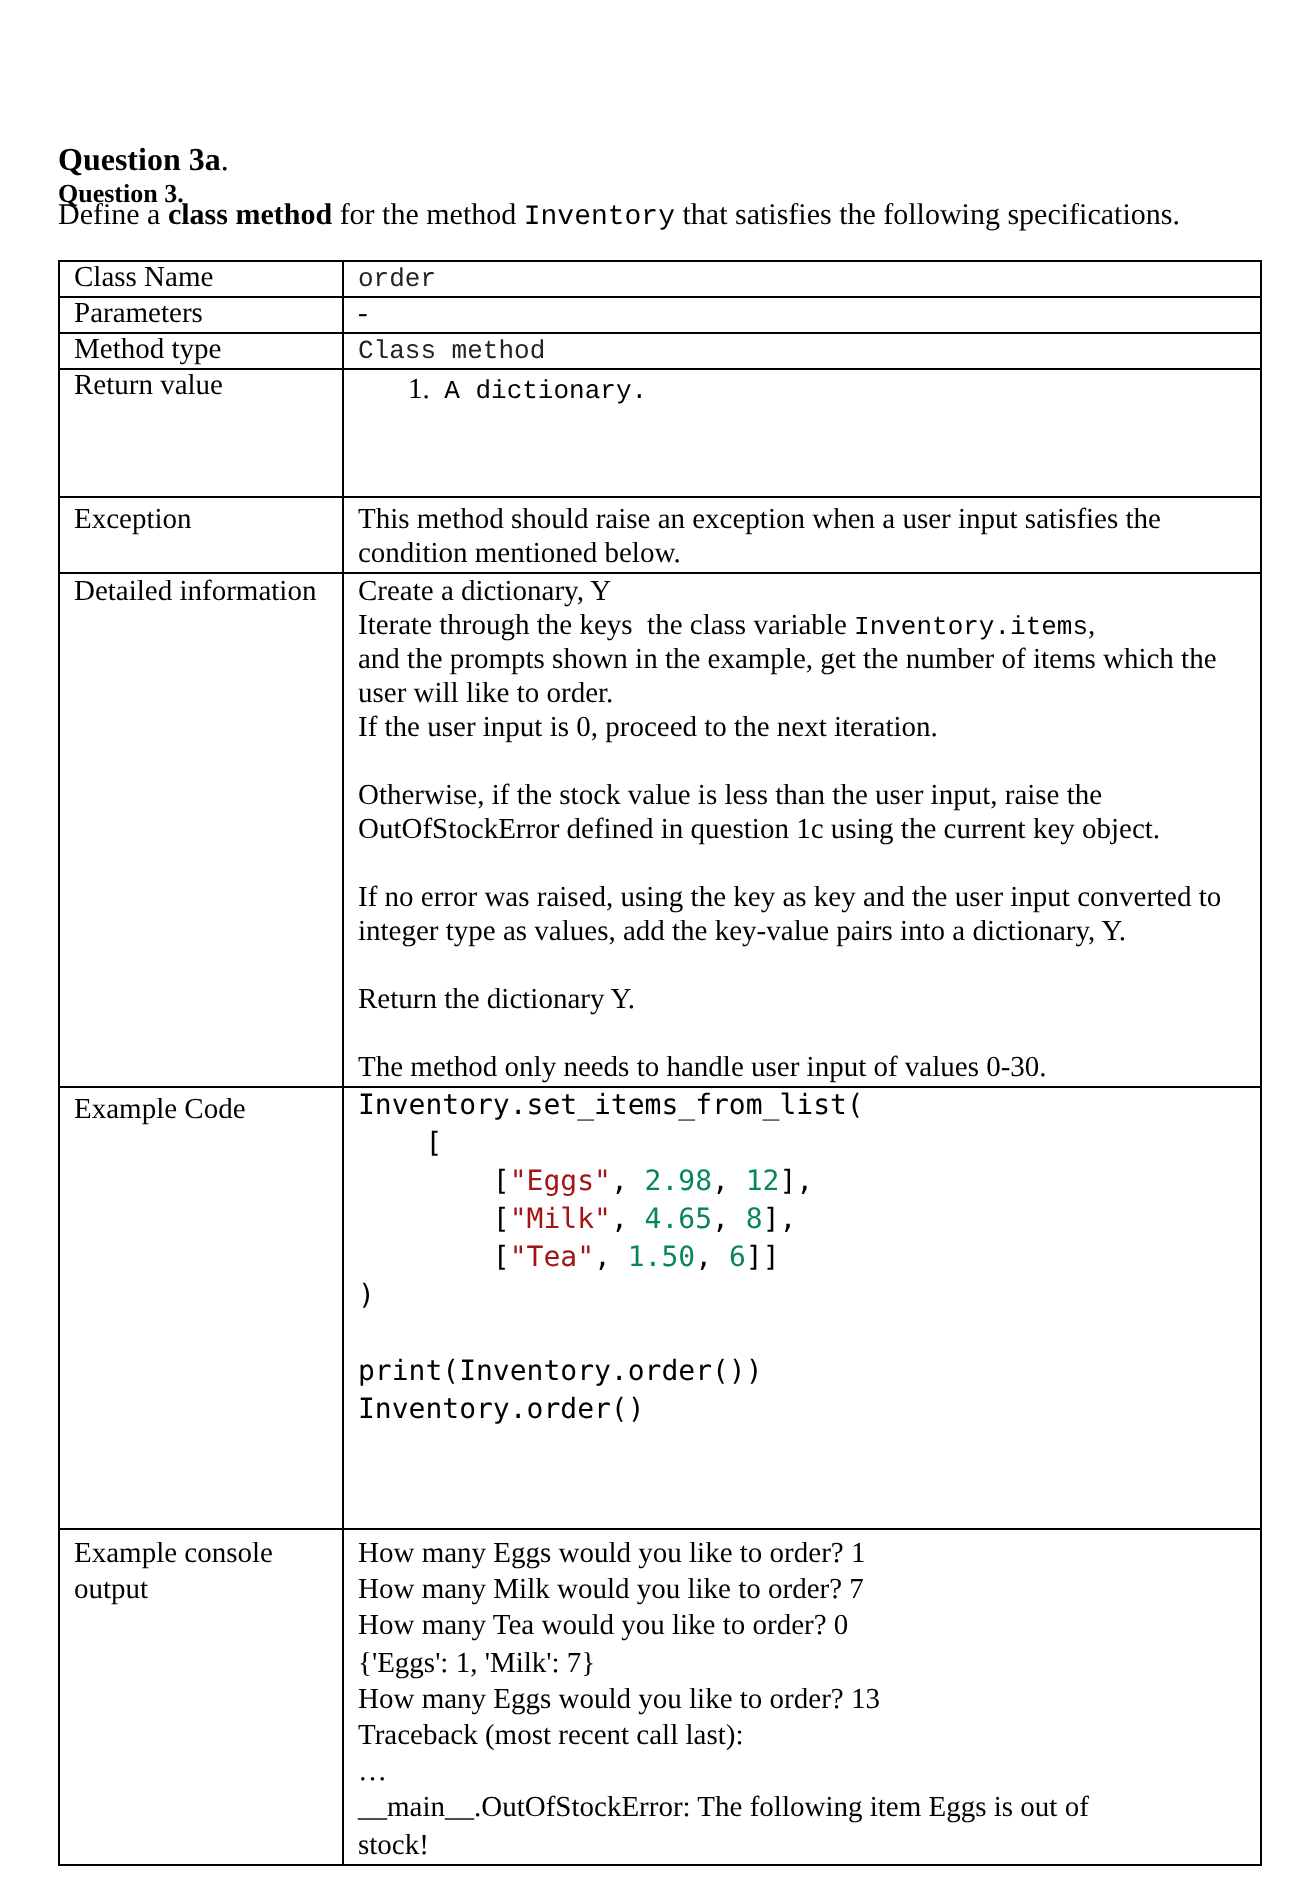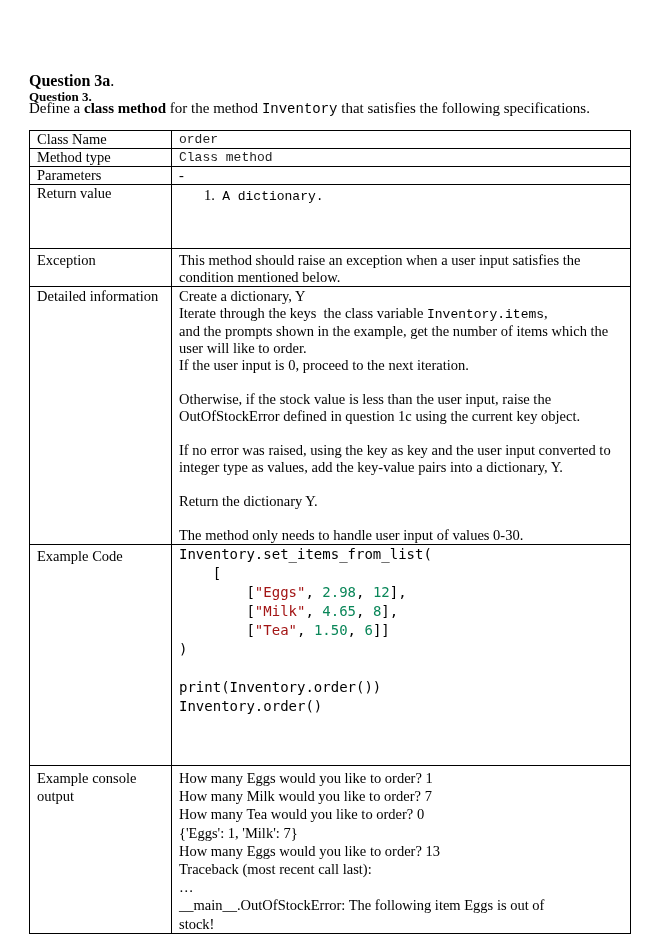--- a/index.html
+++ b/index.html
@@ -26,26 +26,26 @@
 <div class="h2"><span>Question 3a</span><span class="dot">.</span></div>
 <div class="intro"><span>Define a </span><b>class method</b><span> for the method </span><span class="mono">Inventory</span><span> that satisfies the following specifications.</span></div>
 
 <table>
   <tbody>
       <tr>
     <td class="lbl">Class Name</td>
     <td class="mval">order</td>
   </tr>
   <tr>
+    <td class="lbl">Parameters</td>
+    <td>-</td>
+  </tr>
+  <tr>
     <td class="lbl">Method type</td>
     <td class="mval">Class method</td>
-  </tr>
-  <tr>
-    <td class="lbl">Parameters</td>
-    <td>-</td>
   </tr>
   <tr style="height:64px">
     <td class="lbl">Return value</td>
     <td>
           <div class="rv" style="padding-top:2px"><span>1.</span>&nbsp;&nbsp;<span class="mono" style="font-size:13px">A dictionary.</span></div>
         </td>
   </tr>
   <tr>
     <td class="lbl" style="padding-top:3px">Exception</td>
     <td style="padding-top:3px">This method should raise an exception when a user input satisfies the condition mentioned below.</td>

